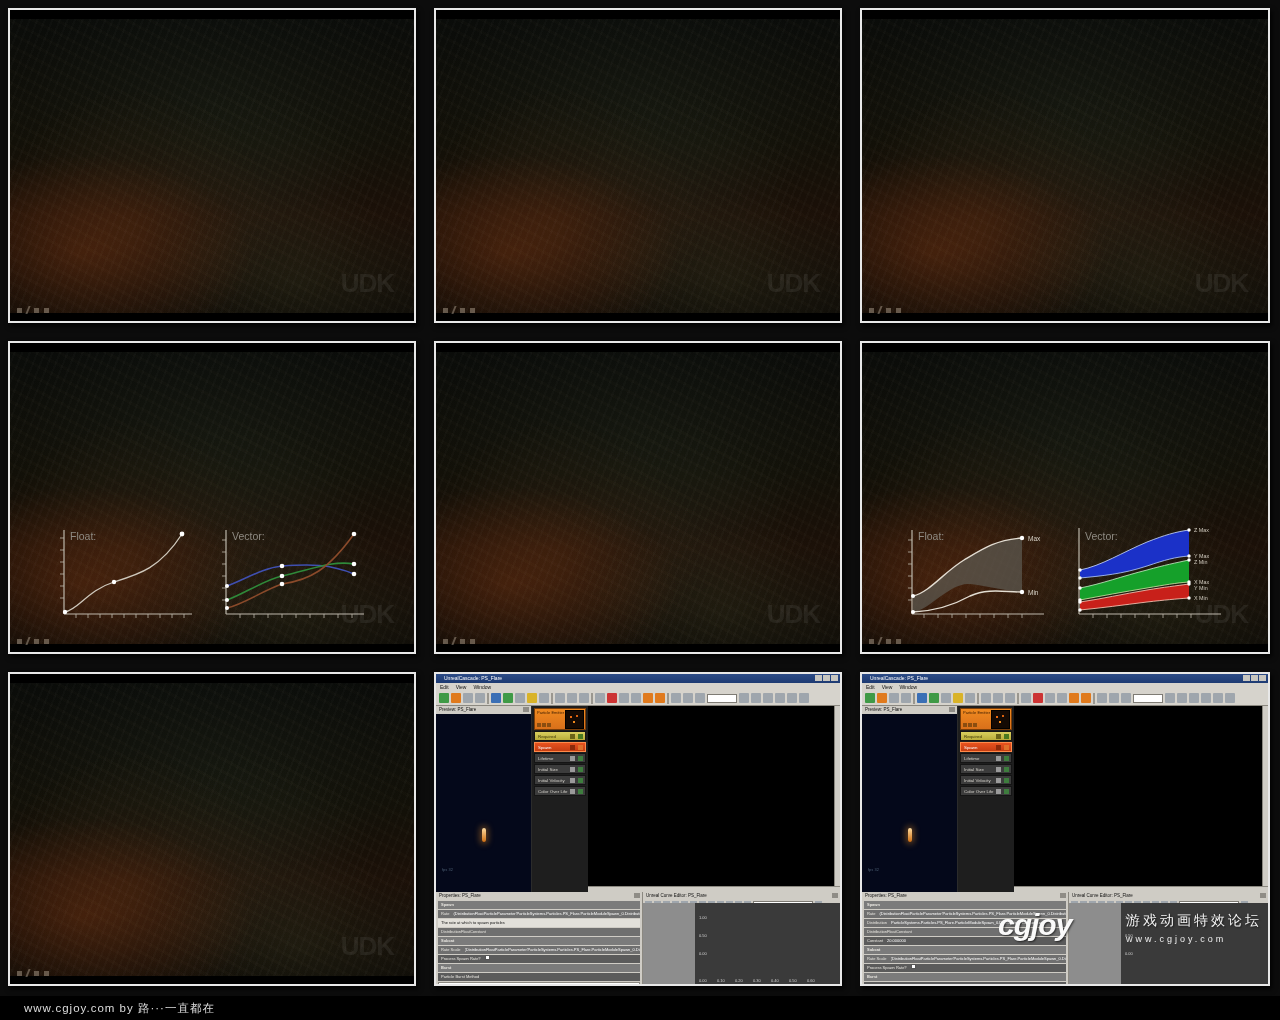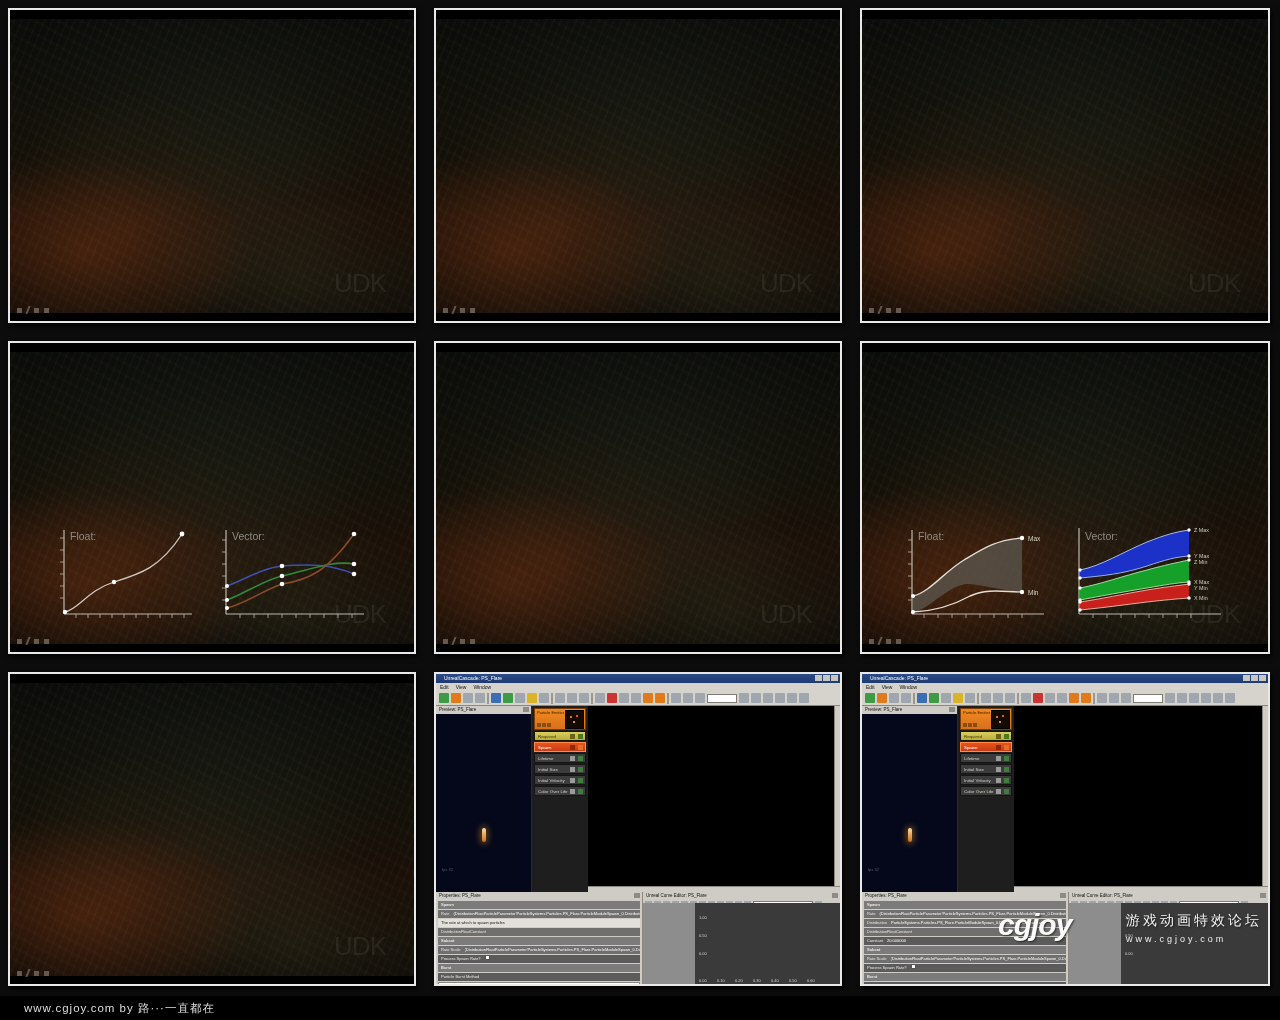--- a/index.html
+++ b/index.html
@@ -79,24 +79,24 @@
   .slide-botbar {
     position: absolute;
     left: 0; bottom: 0; right: 0;
     height: 8px;
     background: #000;
   }
 
   
   .udk {
     position: absolute;
-    right: 28px;
+    right: 20px;
     bottom: 22px;
     font-size: 26px;
-    font-weight: normal;
+    font-weight: bold;
     letter-spacing: -1px;
     color: rgba(210,210,205,0.085);
     font-family: "Liberation Sans", sans-serif;
   }
 
   
   .navdots {
     position: absolute;
     left: 7px;
     bottom: 7px;

